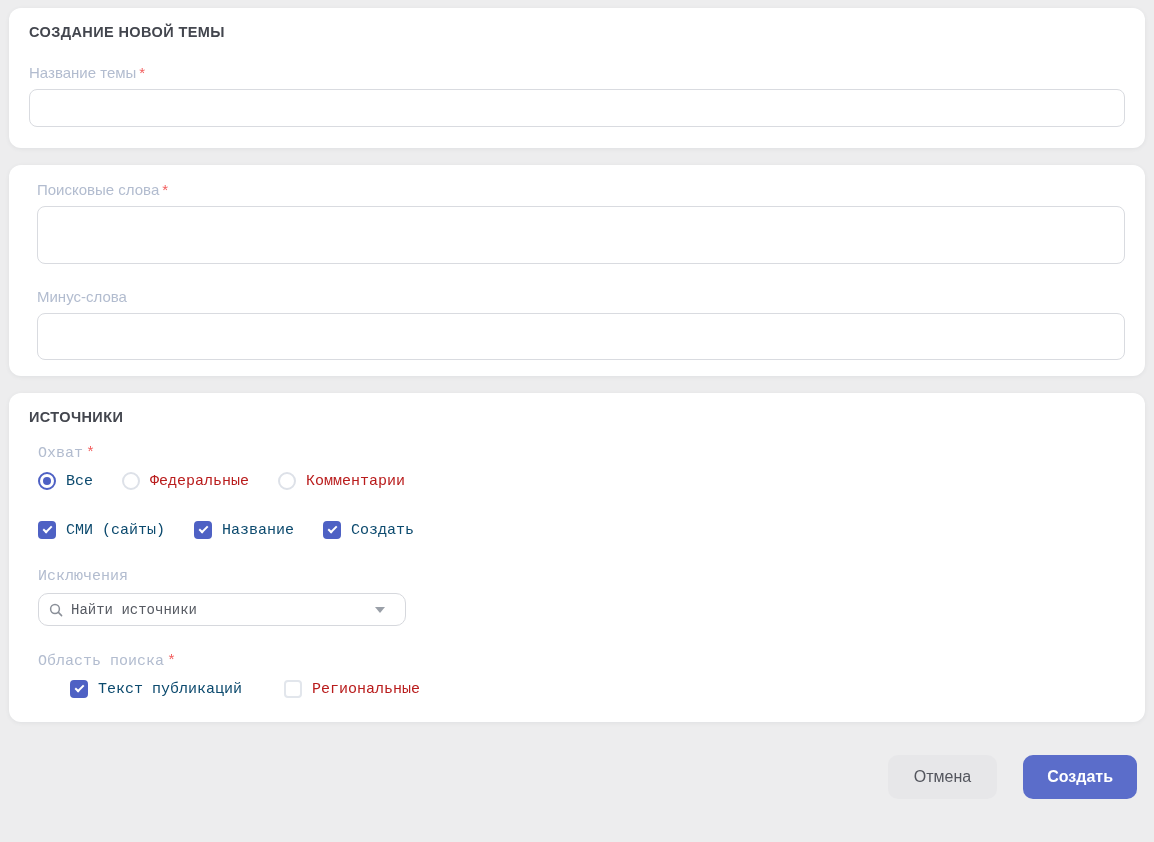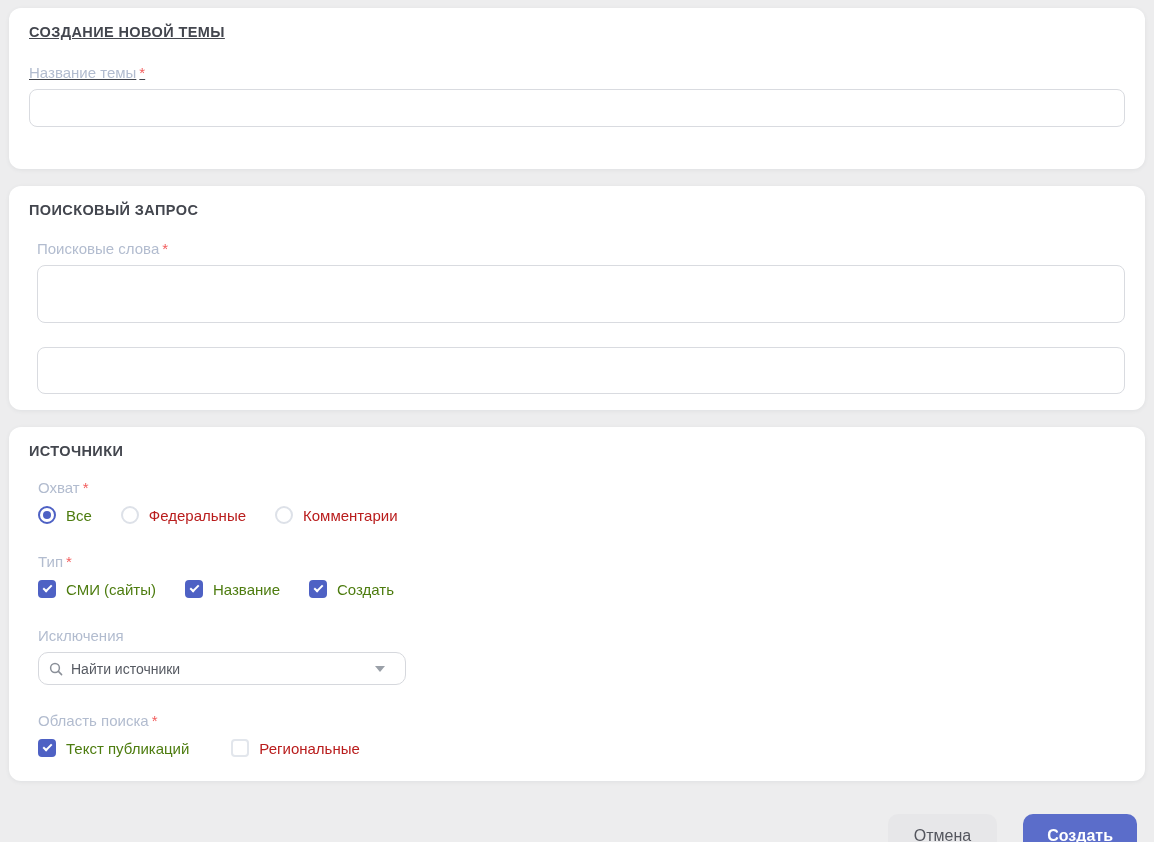--- a/index.html
+++ b/index.html
@@ -46,41 +46,41 @@
     color: #43464e;
     padding: 0 12px;
     outline: none;
   }
   textarea.text-input { resize: none; padding-top: 8px; }
   .ta-big { height: 58px; }
   .ta-small { height: 47px; }
 
   
   .card-topic .card-title { margin-bottom: 24px; }
-  .card-topic .card-inner { padding-bottom: 42px; text-decoration: underline; }
+  .card-topic .card-inner { padding-bottom: 21px; }
 
   
   .card-query .card-title { margin-bottom: 22px; }
   .card-query .card-body { padding-left: 8px; }
   .field + .field { margin-top: 24px; }
 
   
   .card-sources .card-title { margin-bottom: 20px; }
   .card-sources .card-body { padding-left: 9px; }
-  .group { margin-bottom: 27px; }
+  .group { margin-bottom: 27px; font-family: Liberation Mono, monospace; }
   .group:last-child { margin-bottom: 6px; }
   .opt-row { display: flex; align-items: center; gap: 29px; min-height: 22px; }
-  .opt-row.wide-gap { gap: 42px; }
+  .opt-row.wide-gap { gap: 42px; margin-left: 32px; }
   .opt {
     display: flex;
     align-items: center;
     gap: 10px;
     cursor: pointer;
   }
-  .opt-label { font-size: 15px; color: #4d7c0f; }
+  .opt-label { font-size: 15px; color: #0c4a6e; }
   .opt-label.dim { color: #b91c1c; }
 
   
   .radio {
     width: 18px; height: 18px;
     border-radius: 50%;
     border: 2px solid #dde1e8;
     background: #fff;
     position: relative;
     flex: 0 0 auto;
@@ -176,29 +176,29 @@
         <div class="field-label">
           <span>Название темы</span><span class="req">*</span>
         </div>
         <input class="text-input" type="text" value="" style="">
       </div>
     </div>
   </section>
 
   <section class="card card-query">
     <div class="card-inner">
-      <h2 class="card-title">ПОИСКОВЫЙ ЗАПРОС</h2>
       <div class="card-body">
         <div class="field">
           <div class="field-label">
             <span>Поисковые слова</span><span class="req">*</span>
           </div>
           <textarea class="text-input ta-big" style=""></textarea>
         </div>
         <div class="field">
+          <div class="field-label">Минус-слова</div>
           <textarea class="text-input ta-small" style=""></textarea>
         </div>
       </div>
     </div>
   </section>
 
   <section class="card card-sources">
     <div class="card-inner">
       <h2 class="card-title">ИСТОЧНИКИ</h2>
       <div class="card-body">
@@ -217,23 +217,20 @@
               <span class="opt-label dim">Федеральные</span>
             </div>
             <div class="opt">
               <span class="radio"></span>
               <span class="opt-label dim">Комментарии</span>
             </div>
           </div>
         </div>
 
         <div class="group">
-          <div class="field-label">
-            <span>Тип</span><span class="req">*</span>
-          </div>
           <div class="opt-row">
             <div class="opt">
               <span class="checkbox on">
                   <span class="check"></span>
                 </span>
               <span class="opt-label">СМИ (сайты)</span>
             </div>
             <div class="opt">
               <span class="checkbox on">
                   <span class="check"></span>

